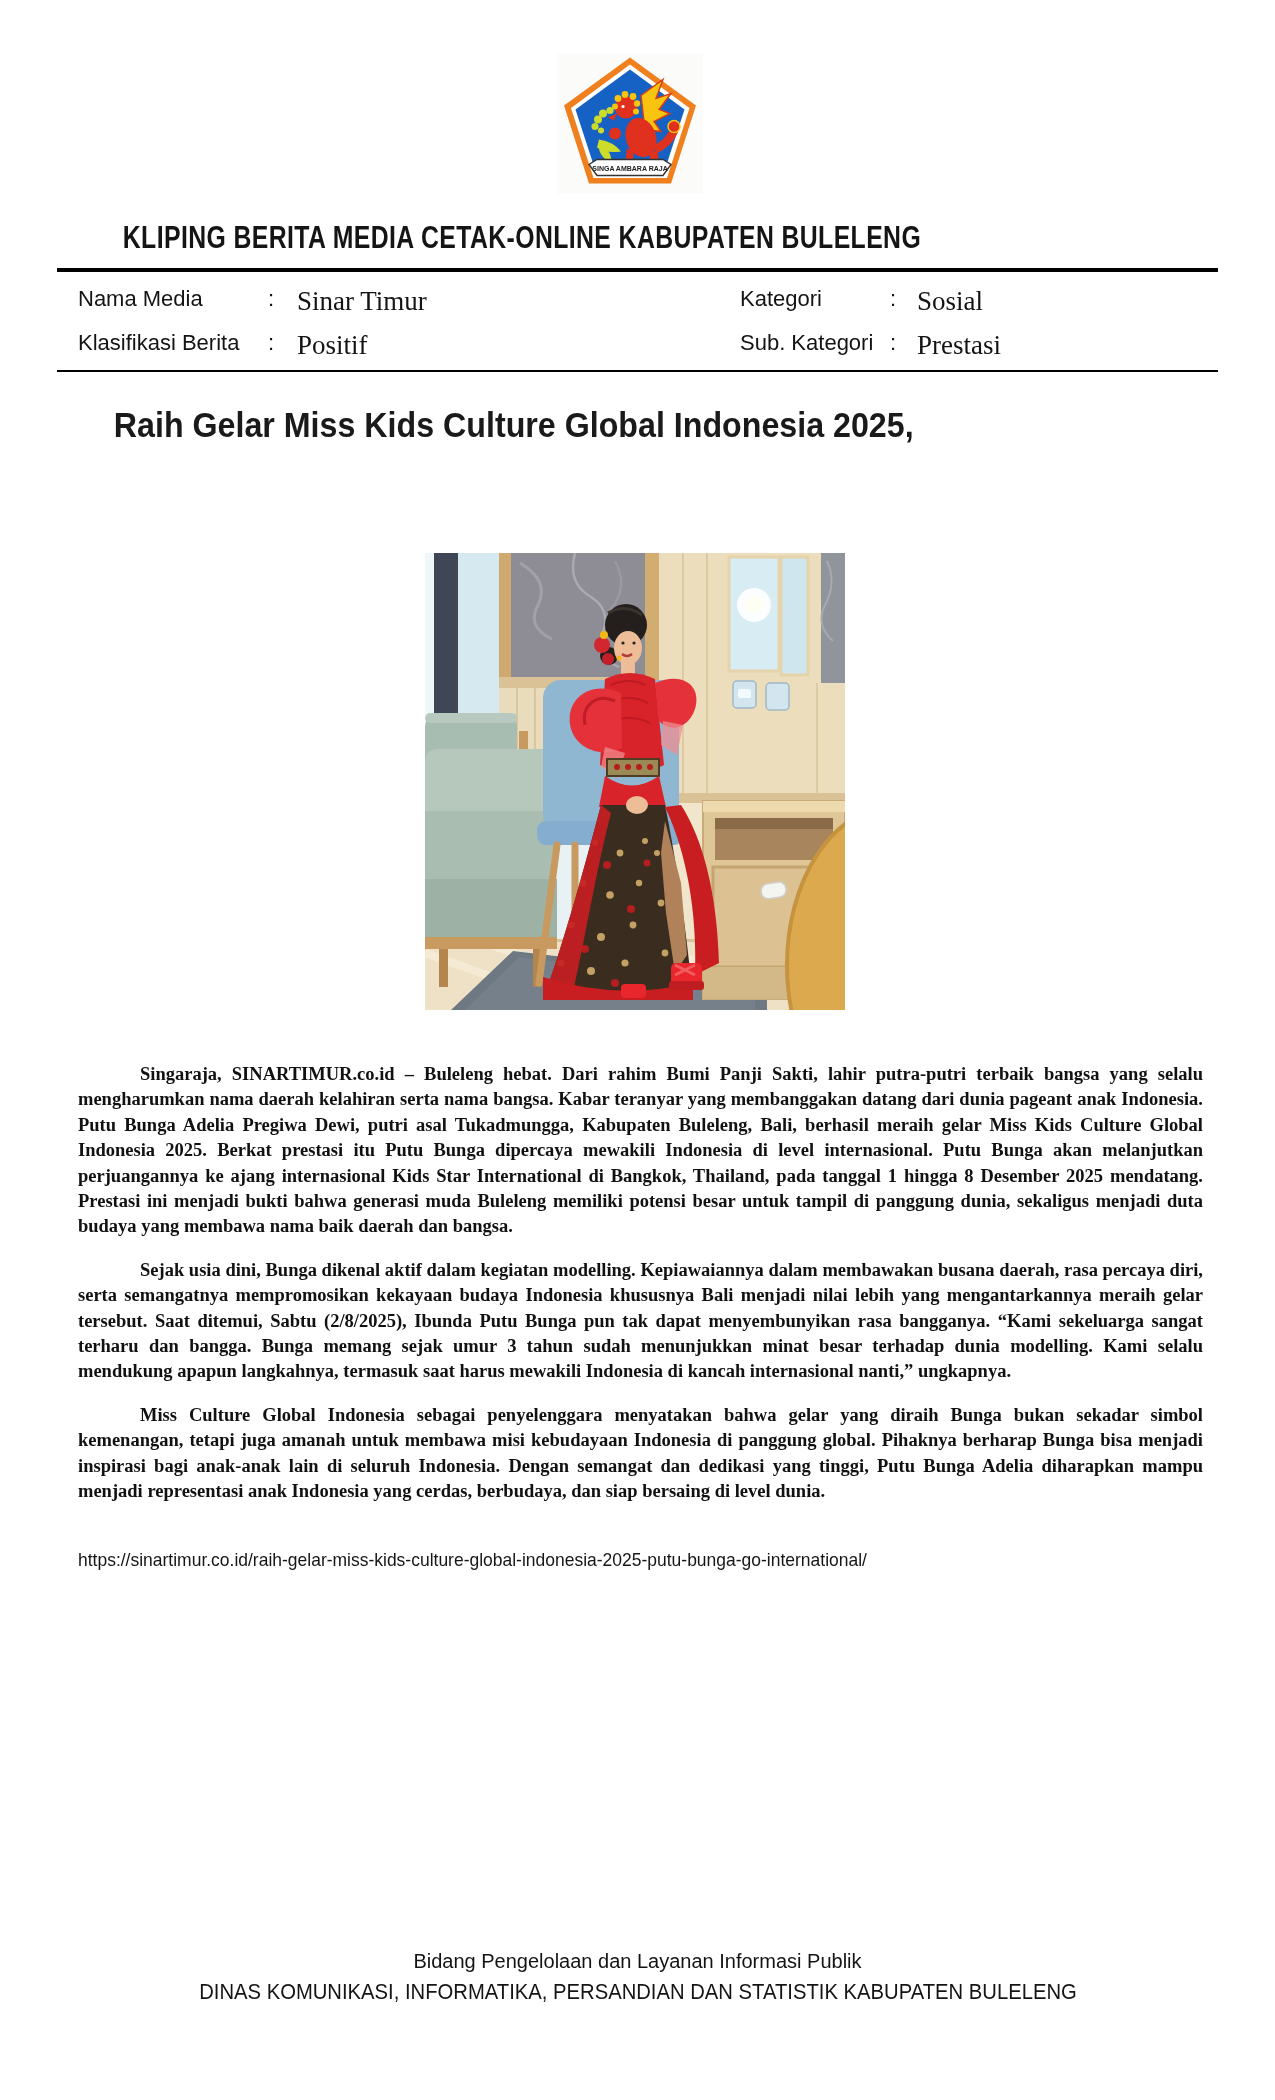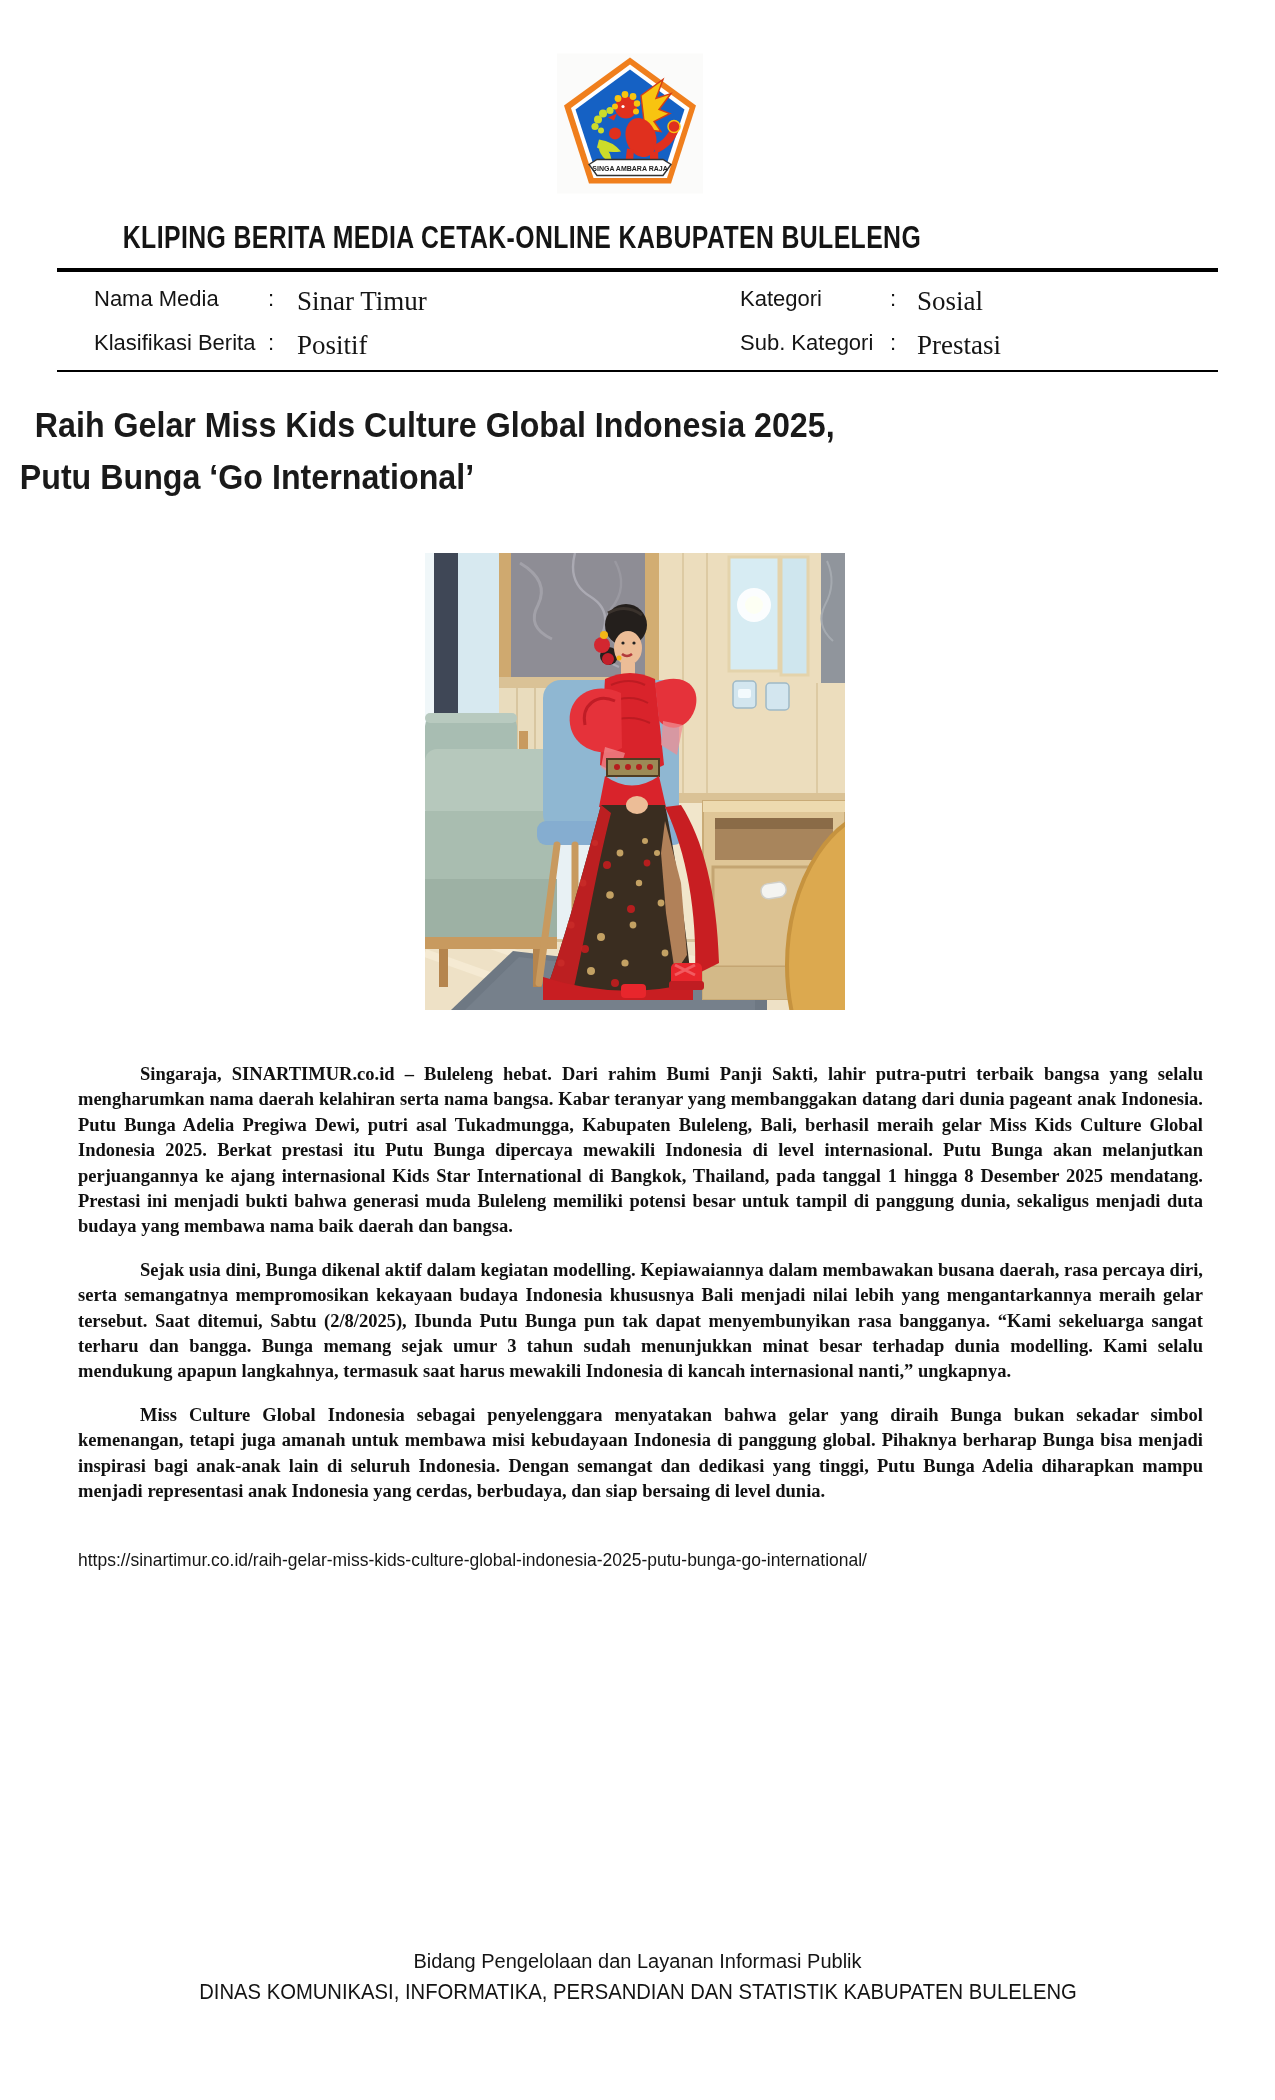--- a/index.html
+++ b/index.html
@@ -17,24 +17,24 @@
   }
   .rule-thick { position:absolute; left:57px; width:1161px; height:4px; background:#000; }
   .rule-thin  { position:absolute; left:57px; width:1161px; height:2px; background:#000; }
   
   .meta { position:absolute; left:57px; top:272px; width:1161px; height:98px; font-size:22px; }
   .meta span { position:absolute; white-space:nowrap; }
   .m-label { color:#141414; }
   .m-sep   { color:#141414; }
   .m-value { font-family:"Liberation Serif", serif; font-size:27px; color:#141414; }
   .r1 { top:14px; } .r2 { top:58px; }
-  .c-label-l { left:21px;margin-left:16px; }  .c-sep-l { left:211px; } .c-val-l { left:240px; }
+  .c-label-l { left:21px; }  .c-sep-l { left:211px; } .c-val-l { left:240px; }
   .c-label-r { left:683px; } .c-sep-r { left:833px; } .c-val-r { left:860px; }
   
-  .article-title { position:absolute; top:402px; left:0; width:1016px; line-height:45px; }
+  .article-title { position:absolute; top:402px; left:0; width:1016px; text-align:center; line-height:45px;padding-left:6px; }
   .article-title .cond {
     display:inline-block; transform:scaleX(0.92); transform-origin:center;
     font-size:35px; font-weight:600; white-space:nowrap; color:#1a1a1a;
   }
   .photo { position:absolute; left:425px; top:553px; width:420px; height:457px; }
   .body-text {
     position:absolute; left:78px; top:1062px; width:1125px;
     font-family:"Liberation Serif", serif; font-size:18.5px; line-height:25.4px;
     text-align:justify; color:#111;
   }
@@ -124,21 +124,20 @@
     <span class="m-value r1 c-val-r">Sosial</span>
 
     <span class="m-label r2 c-label-r">Sub. Kategori</span>
     <span class="m-sep   r2 c-sep-r">:</span>
     <span class="m-value r2 c-val-r">Prestasi</span>
   </div>
   <div class="rule-thin" style="top:370px;"></div>
 
   <div class="article-title">
     <div><span class="cond">Raih Gelar Miss Kids Culture Global Indonesia 2025,</span></div>
-    <div><span class="cond">Putu Bunga ‘Go International’</span></div>
   </div>
 
   <div class="photo">
     <svg viewBox="0 0 420 457" width="420" height="457">
 
       <rect x="0" y="0" width="420" height="457" fill="#e8f1f4"></rect>
       <rect x="0" y="0" width="10" height="300" fill="#f0f7f9"></rect>
       <rect x="9" y="0" width="24" height="172" fill="#3f4756"></rect>
       <rect x="33" y="0" width="41" height="260" fill="#d7e9f0"></rect>
       <rect x="74" y="0" width="12" height="200" fill="#cfa96f"></rect>

